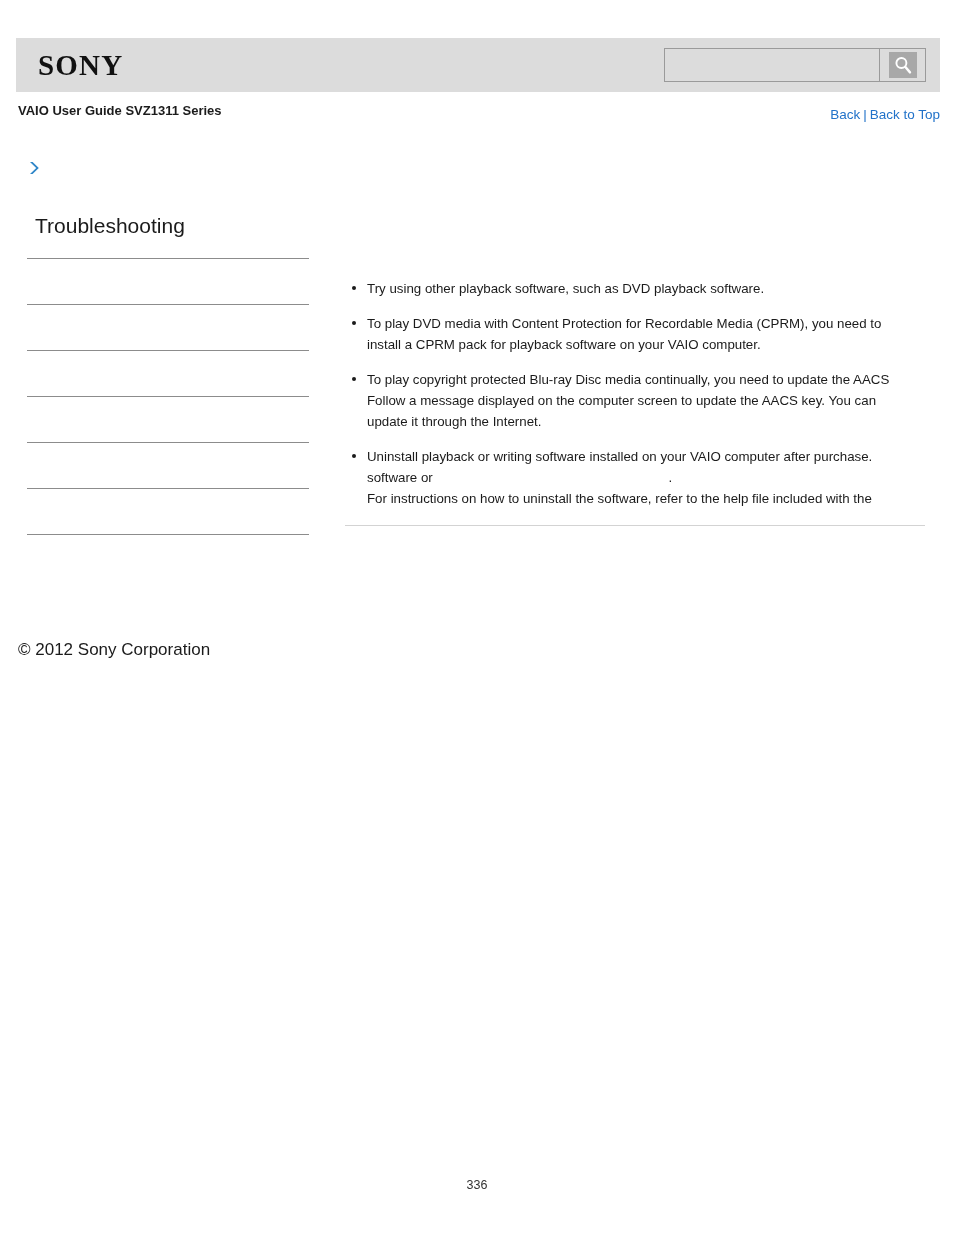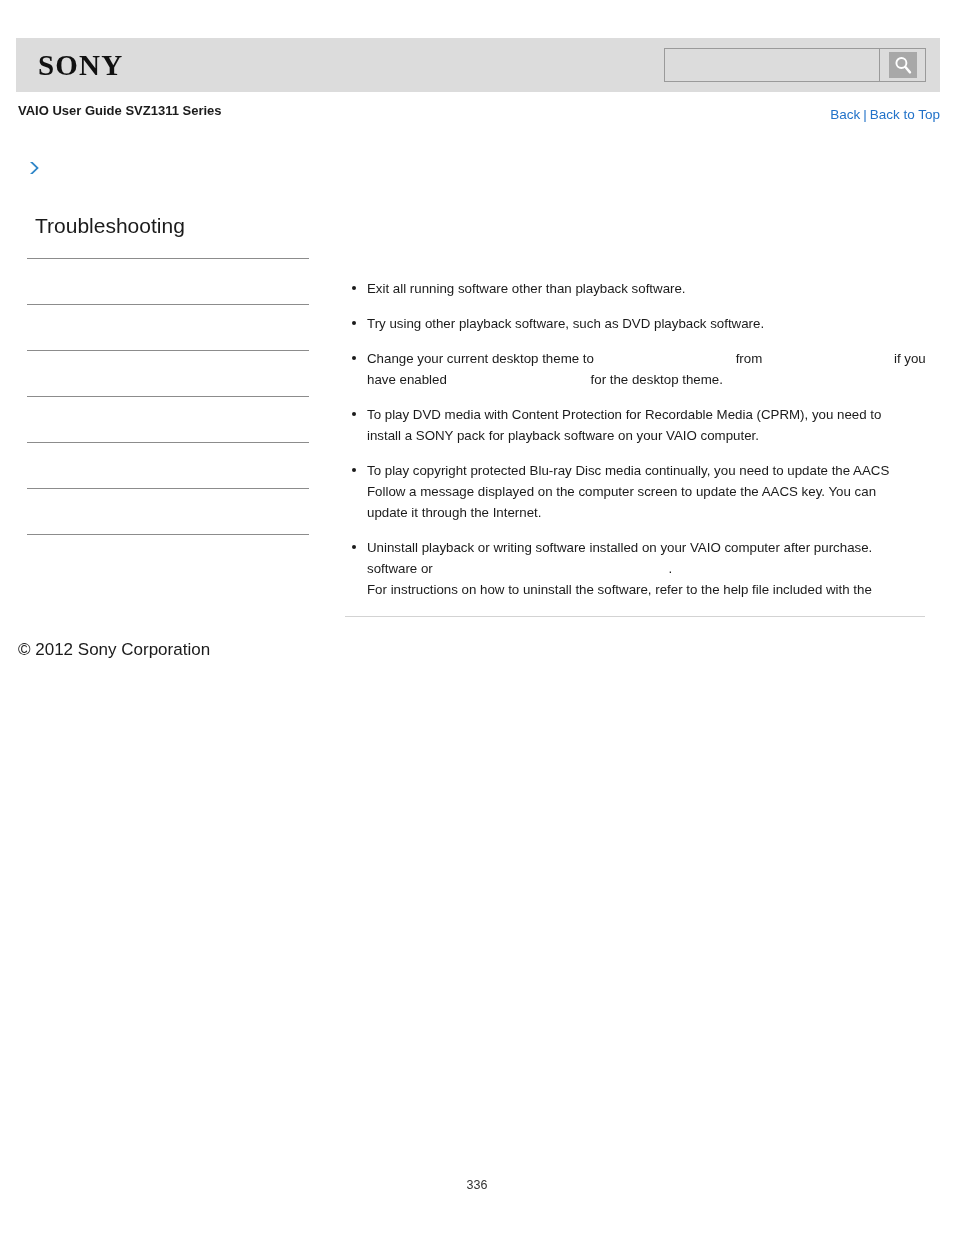--- a/index.html
+++ b/index.html
@@ -247,32 +247,25 @@
     <li></li>
     <li></li>
     <li></li>
     <li></li>
   </ul>
 </div>
 
 <div class="main-col">
   <ul class="bullet-list" id="bullet-list">
       <li>
-        <div><span>Exit all running software other than playback software.</span></div>
-      </li>
-      <li>
         <div><span>Try using other playback software, such as DVD playback software.</span></div>
       </li>
       <li>
-        <div><span>Change your current desktop theme to</span> <span class="gap" style="width: 138px;"></span><span>from</span> <span class="gap" style="width: 128px;"></span><span>if you</span></div>
-        <div><span>have enabled</span> <span class="gap" style="width: 140px;"></span><span>for the desktop theme.</span></div>
-      </li>
-      <li>
         <div><span>To play DVD media with Content Protection for Recordable Media (CPRM), you need to</span></div>
-        <div><span>install a SONY pack for playback software on your VAIO computer.</span></div>
+        <div><span>install a CPRM pack for playback software on your VAIO computer.</span></div>
       </li>
       <li>
         <div><span>To play copyright protected Blu-ray Disc media continually, you need to update the AACS</span></div>
         <div><span>Follow a message displayed on the computer screen to update the AACS key. You can</span></div>
         <div><span>update it through the Internet.</span></div>
       </li>
       <li>
         <div><span>Uninstall playback or writing software installed on your VAIO computer after purchase.</span></div>
         <div><span>software or</span> <span class="gap" style="width: 232px;"></span><span>.</span></div>
         <div><span>For instructions on how to uninstall the software, refer to the help file included with the</span></div>

